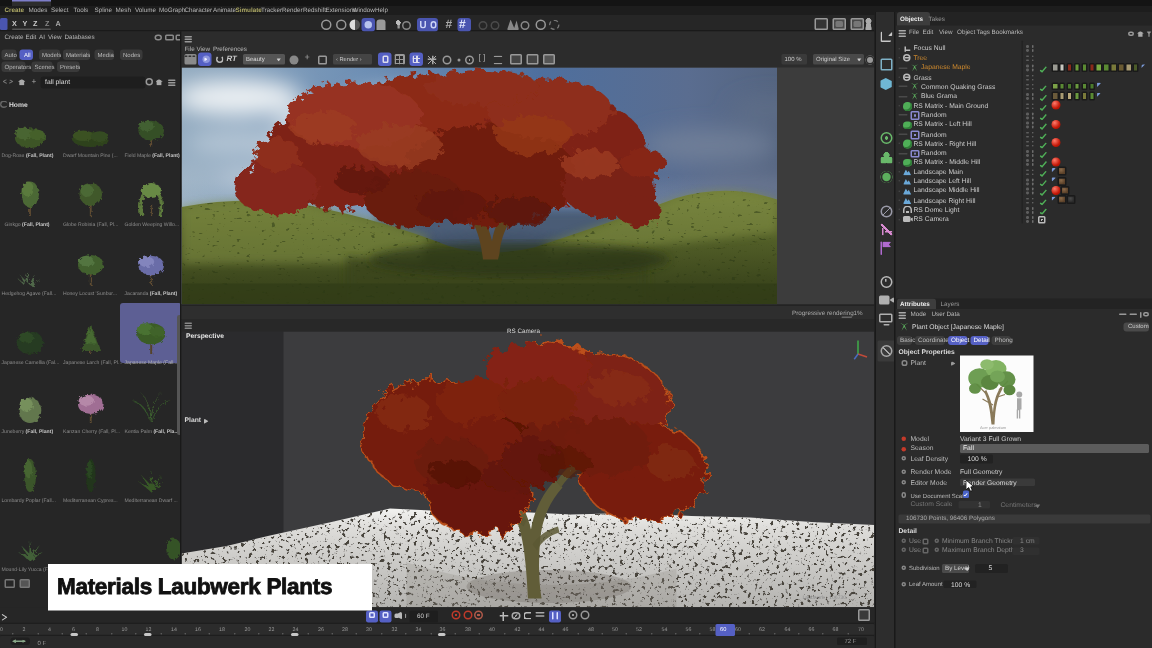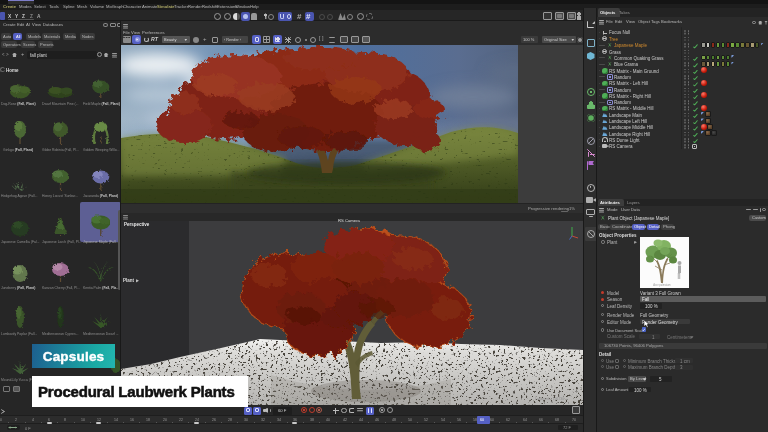--- a/index.html
+++ b/index.html
@@ -871,20 +871,17 @@
 <div class="ic" style="left:0px;top:18.5px;width:583px;height:8.5px;background:#2a2a2a;"></div>
 <div class="ic" style="left:6.8px;top:20.3px;width:13.7px;height:5px;background:#1f1f1f;border-radius:2px;"></div>
 <div class="ic" style="left:9px;top:22px;width:8px;height:1.2px;background:#8aa88a;"></div>
       <div class="ic" style="left:8px;top:21.2px;width:2.6px;height:2.6px;background:#8aa88a;clip-path:polygon(100% 0,0 50%,100% 100%);"></div>
       <div class="ic" style="left:14.5px;top:21.2px;width:2.6px;height:2.6px;background:#8aa88a;clip-path:polygon(0 0,100% 50%,0 100%);"></div>
 <span class="t" style="left:25.4px;top:21.5px;transform:scale(0.4);color:#999;">0 F</span>
 <div class="ic" style="left:557.8px;top:19.5px;width:20px;height:5.5px;background:#1f1f1f;border-radius:1px;"></div>
 <span class="t" style="left:563px;top:20.8px;transform:scale(0.4);color:#999;">72 F</span>
 </div>
 
-<div class="abs" style="left:32px;top:344px;width:83px;height:24px;background:linear-gradient(100deg,#1d5f8f 0%,#1aa9a4 75%,#23b5ae 100%);display:flex;align-items:center;justify-content:center;">
-  <span style="color:#fff;font-size:13.5px;font-weight:700;letter-spacing:.2px;-webkit-text-stroke:0.4px #fff;">Capsules</span>
-</div>
 <div class="abs" style="left:32px;top:376px;width:216px;height:31px;background:#fff;display:flex;align-items:center;">
-  <span style="color:#111;font-size:15px;font-weight:700;margin-left:6px;letter-spacing:-0.2px;-webkit-text-stroke:0.55px #111;">Procedural Laubwerk Plants</span>
+  <span style="color:#111;font-size:15px;font-weight:700;margin-left:6px;letter-spacing:-0.2px;-webkit-text-stroke:0.55px #111;">Materials Laubwerk Plants</span>
 </div>
 
 </div>
 
 </body></html>

